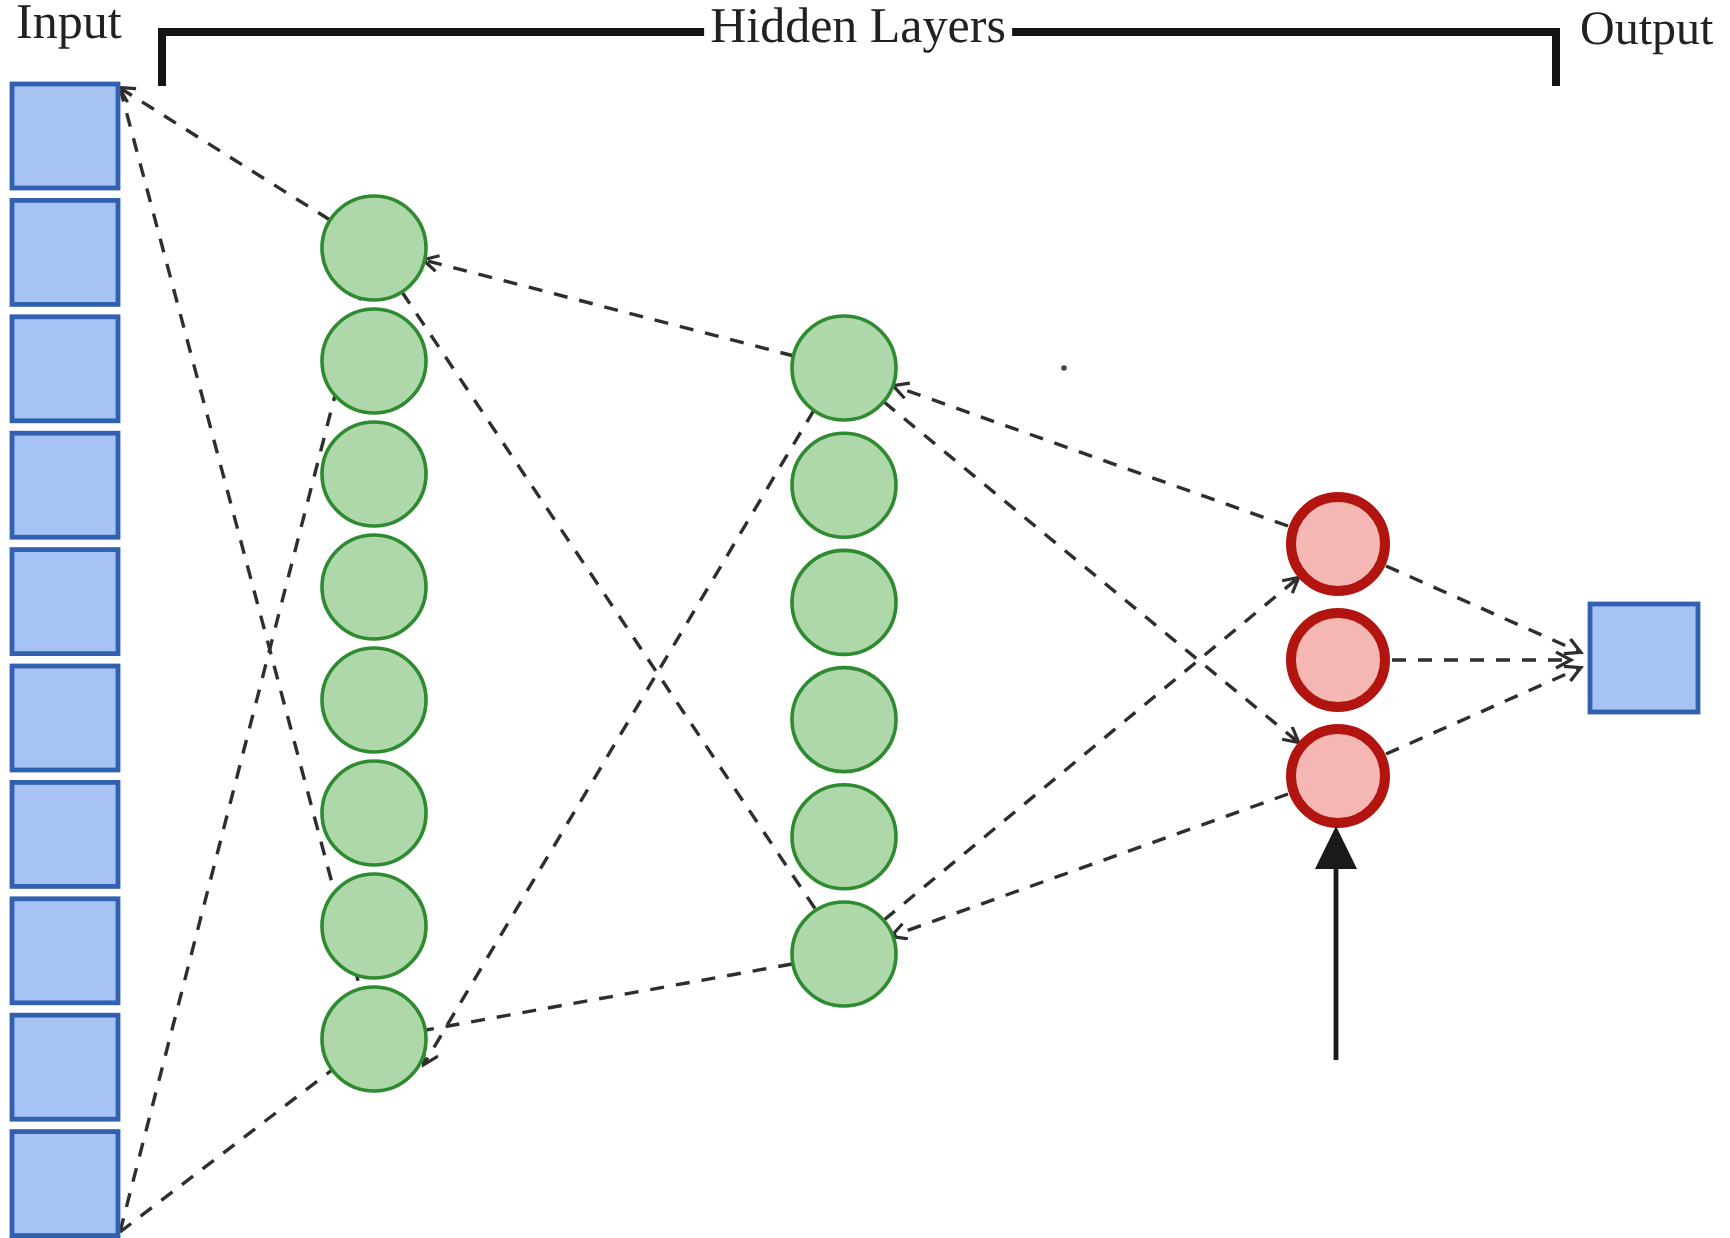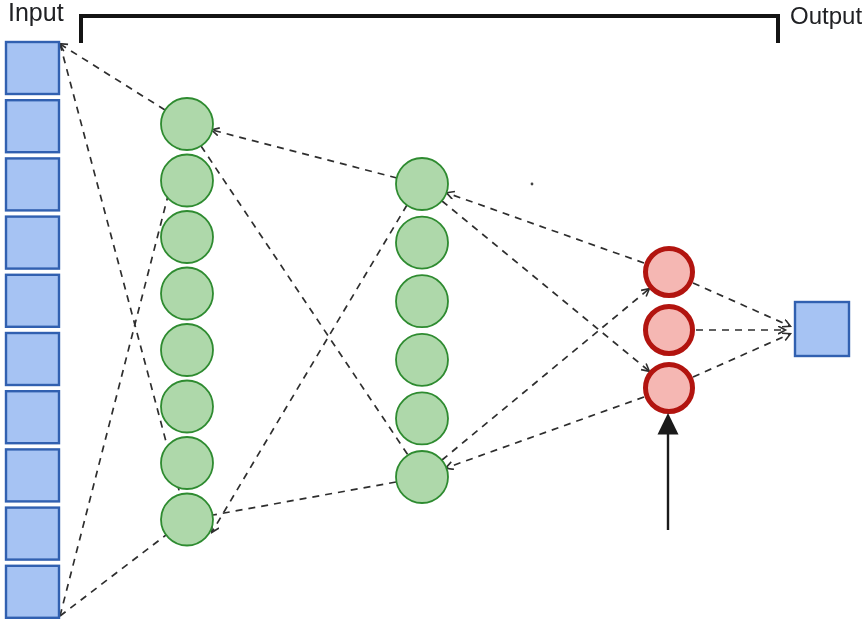--- a/index.html
+++ b/index.html
@@ -1,17 +1,17 @@
 <!DOCTYPE html>
 <html><head>
 <meta charset="utf-8">
 <style>
   html,body{margin:0;padding:0;}
   body{font-family:"Liberation Sans",sans-serif;background:#fff;}
-  .stage{position:relative;width:865px;height:619px;background:#fff;overflow:hidden;}
+  .stage{position:relative;width:865px;height:619px;background:#fff;overflow:hidden;font-family:Liberation Serif, serif;}
   .lbl{position:absolute;color:#202124;line-height:1.15;white-space:nowrap;}
   .input-lbl{left:8px;top:-2px;font-size:25px;}
   .hidden-lbl{left:429px;top:0px;transform:translateX(-50%);font-size:25px;background:#fff;padding:0 3px;z-index:2;}
   .output-lbl{left:790px;top:2px;font-size:24px;}
   .emb-lbl{left:669px;top:527px;transform:translateX(-50%);font-size:33px;}
   svg{position:absolute;left:0;top:0;}
 </style>
 </head>
 <body>
 
@@ -65,14 +65,15 @@
       <circle cx="669" cy="272" r="23.5" fill="#f5b7b3" stroke="#b2140f" stroke-width="5"></circle>
       <circle cx="669" cy="330" r="23.5" fill="#f5b7b3" stroke="#b2140f" stroke-width="5"></circle>
       <circle cx="669" cy="388" r="23.5" fill="#f5b7b3" stroke="#b2140f" stroke-width="5"></circle>
       <rect x="795" y="302" width="54" height="54" fill="#a6c3f3" stroke="#3160b0" stroke-width="2.4"></rect>
       <path d="M81 43 L81 16 L778 16 L778 43" fill="none" stroke="#141414" stroke-width="4"></path>
       <line x1="668" y1="530" x2="668" y2="434" stroke="#1a1a1a" stroke-width="2.4"></line>
       <polygon points="668,413 657.5,434.5 678.5,434.5" fill="#1a1a1a"></polygon>
     </svg>
 
   <div class="lbl input-lbl">Input</div>
+  <div class="lbl hidden-lbl">Hidden Layers</div>
   <div class="lbl output-lbl">Output</div>
 </div>
 
 </body></html>

